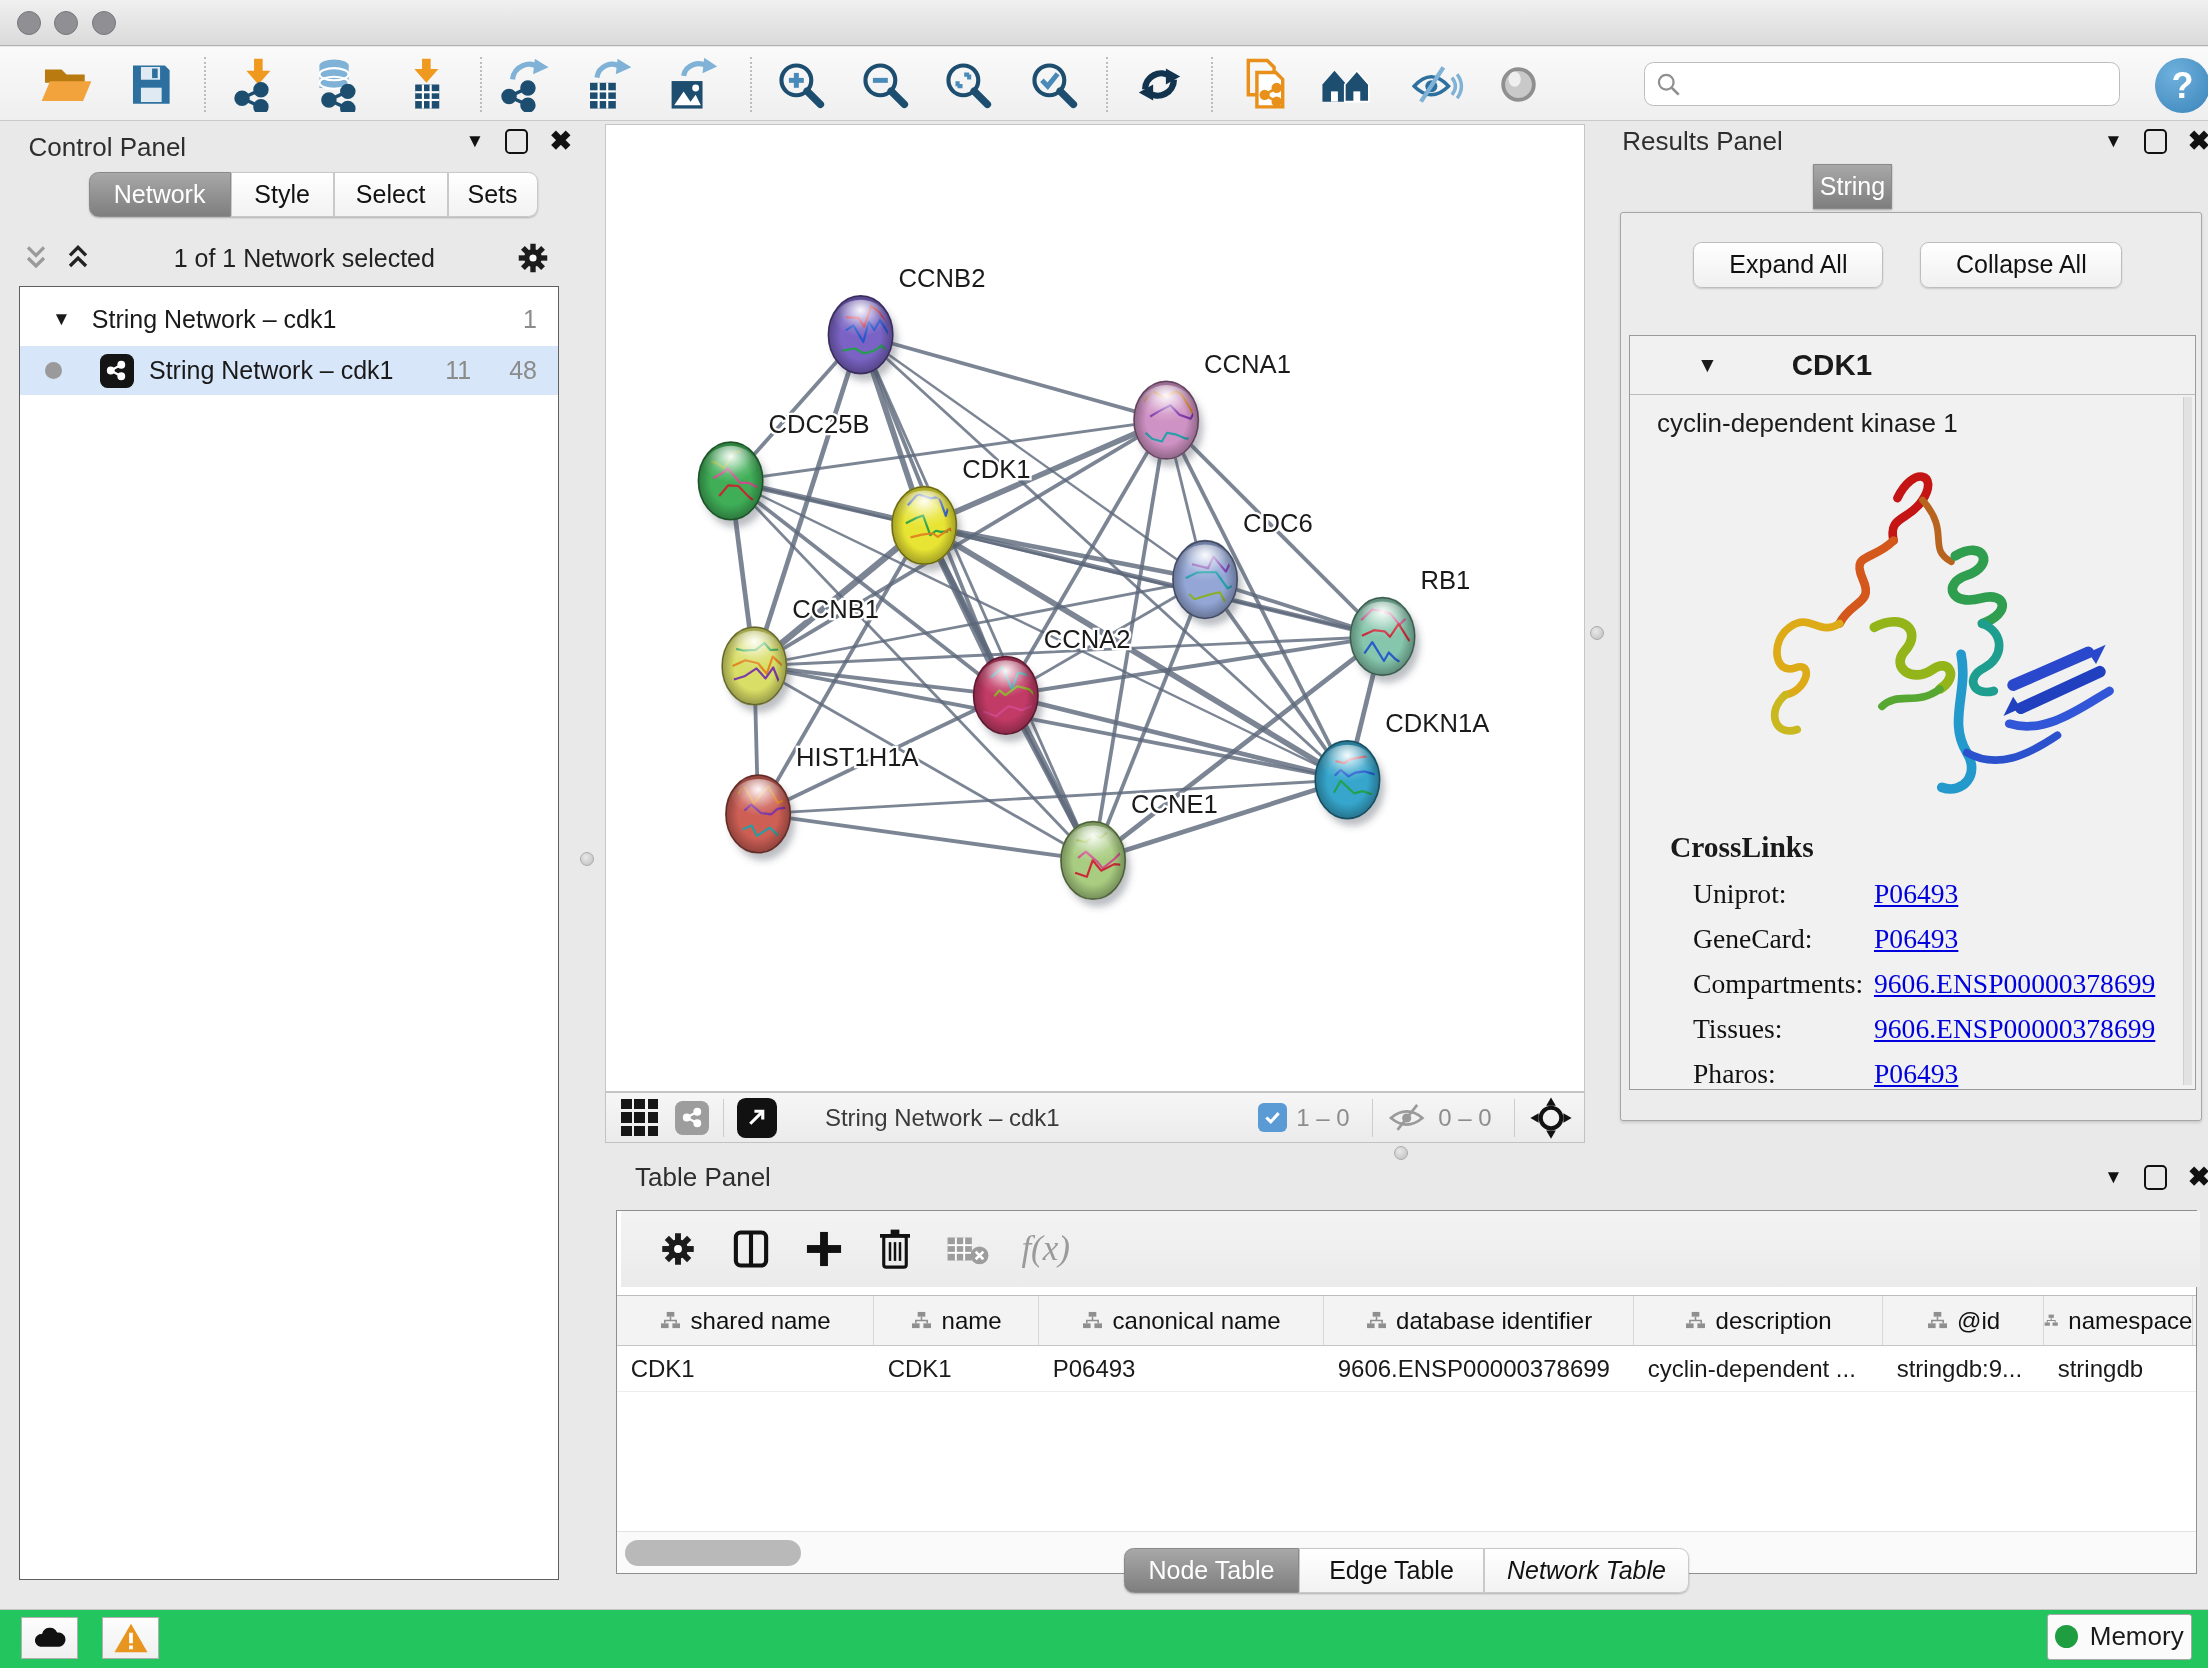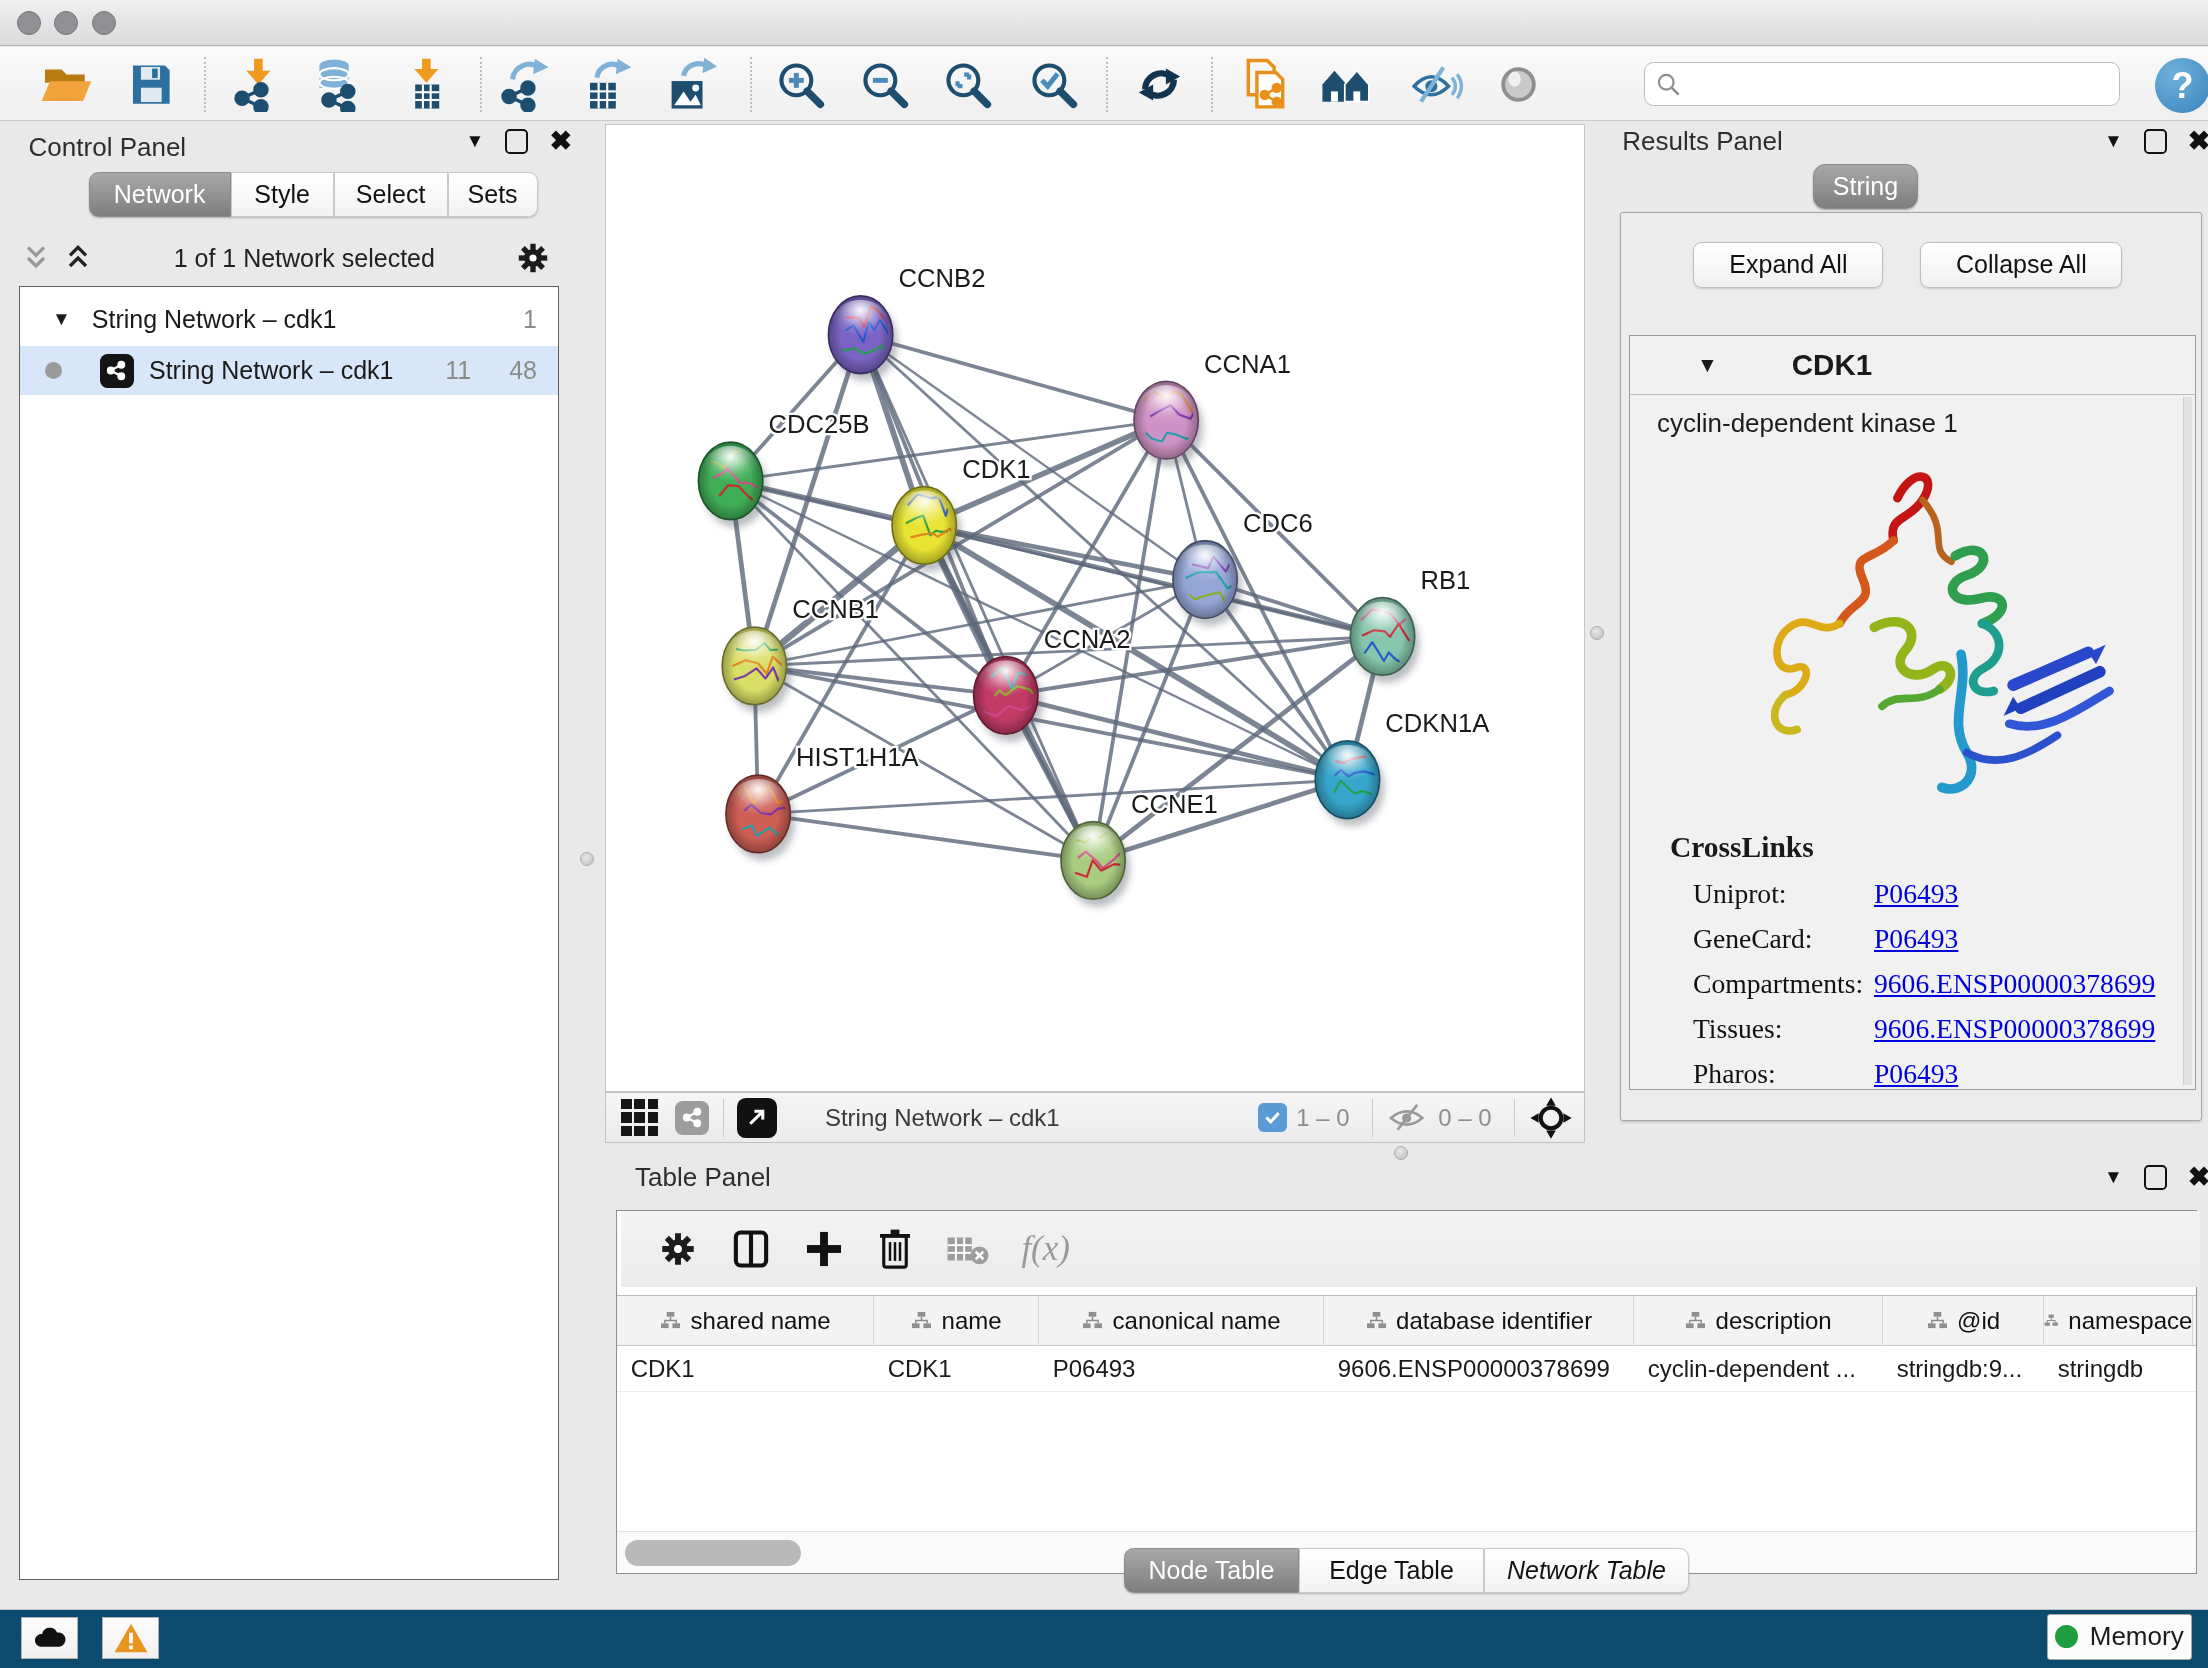--- a/index.html
+++ b/index.html
@@ -63,21 +63,21 @@
   .grid9 span { background:#161616; }
   .share-badge.gray { background:#9d9d9d; }
   .birdview { width:40px; height:40px; background:#111; border-radius:8.6px; display:flex; align-items:center; justify-content:center; }
   .checkbox { width:28.5px; height:28.5px; background:#5b9bd5; border-radius:5.7px; display:flex; align-items:center; justify-content:center; }
 
   .dimple { position:absolute; width:14.3px; height:14.3px; border-radius:50%;
     background:radial-gradient(circle at 40% 35%, #e8e8e8, #bdbdbd); border:1px solid #ababab; }
 
   
   .results-panel { position:absolute; left:1609px; top:124px; width:599px; height:1027px; }
-  #string-tab { position:absolute; left:204px; top:40px; width:105px; border-radius:12px; box-shadow:0 1px 1.9px rgba(0,0,0,.3);text-align:right; }
+  #string-tab { position:absolute; left:204px; top:40px; width:79px; border-radius:0; box-shadow:0 1px 1.9px rgba(0,0,0,.3);text-align:right; }
   .rp-box { position:absolute; left:11.4px; top:88px; width:582px; height:909px; background:#ececec;
     border:1px solid #a5a5a5; border-radius:2.9px; box-shadow:0 1.9px 2.9px rgba(0,0,0,.12); }
   .rp-btn { position:absolute; top:28.5px; height:46px; background:linear-gradient(#ffffff,#f0f0f0);
     border:1px solid #bdbdbd; border-radius:8.6px; font-size:25px; display:flex; align-items:center; justify-content:center;
     box-shadow:0 1px 1.9px rgba(0,0,0,.15); color:#111; }
   .rp-card { position:absolute; left:7.6px; top:122px; width:567px; height:755px; background:#f1f1f1; border:1.4px solid #9a9a9a; }
   .rp-card-head { position:absolute; left:0; top:0; width:100%; height:59px; border-bottom:1px solid #bcbcbc;
     display:flex; align-items:center; }
   .rp-card-head .tri { margin-left:67px; font-size:21px; }
   .rp-card-head .pname { margin-left:74px; font-size:29.5px; font-weight:bold; }
@@ -100,21 +100,21 @@
     border-top:1.4px solid #bdbdbd; border-bottom:1.4px solid #c6c6c6; display:flex; }
   .th { display:flex; align-items:center; justify-content:center; gap:9.5px; font-size:24px; color:#111;
     border-right:1px solid #d8d8d8; overflow:hidden; white-space:nowrap; }
   #table-row { position:absolute; left:0; top:135px; width:100%; height:46px; display:flex; border-bottom:1px solid #ededed; }
   .td { font-size:24px; padding-left:13.3px; display:flex; align-items:center; overflow:hidden; white-space:nowrap; }
   .tp-scroll { position:absolute; left:0; bottom:0; width:100%; height:42px; background:#fafafa; border-top:1px solid #e2e2e2; }
   .tp-thumb { position:absolute; left:7.6px; top:7.6px; width:176px; height:26px; border-radius:13.3px; background:#b9b9b9; }
   #bottom-tabs { position:absolute; left:519px; top:392px; display:flex; box-shadow:0 1px 1.9px rgba(0,0,0,.25); border-radius:9.5px; }
 
   
-  .statusbar { position:absolute; left:0; top:1609px; width:2208px; height:59px; background:#0c4a6e; border-top:1px solid #c4c4c4; }
+  .statusbar { position:absolute; left:0; top:1609px; width:2208px; height:59px; background:#22c55e; border-top:1px solid #c4c4c4; }
   .sb-btn { position:absolute; top:6.7px; width:57px; height:42px; background:linear-gradient(#fdfdfd,#f0f0f0);
     border:1.9px solid #b0b0b0; display:flex; align-items:center; justify-content:center; }
   .memory-btn { position:absolute; left:2047px; top:3.8px; width:145px; height:46px; background:#fbfbfb;
     border:1.9px solid #a8a8a8; border-radius:2.9px; display:flex; align-items:center; justify-content:center; gap:11.4px; font-size:26px; }
   .mem-dot { width:23px; height:23px; border-radius:50%; background:#1f9e41; }
 
   svg { display:block; }
 </style>
 </head>
 <body>

